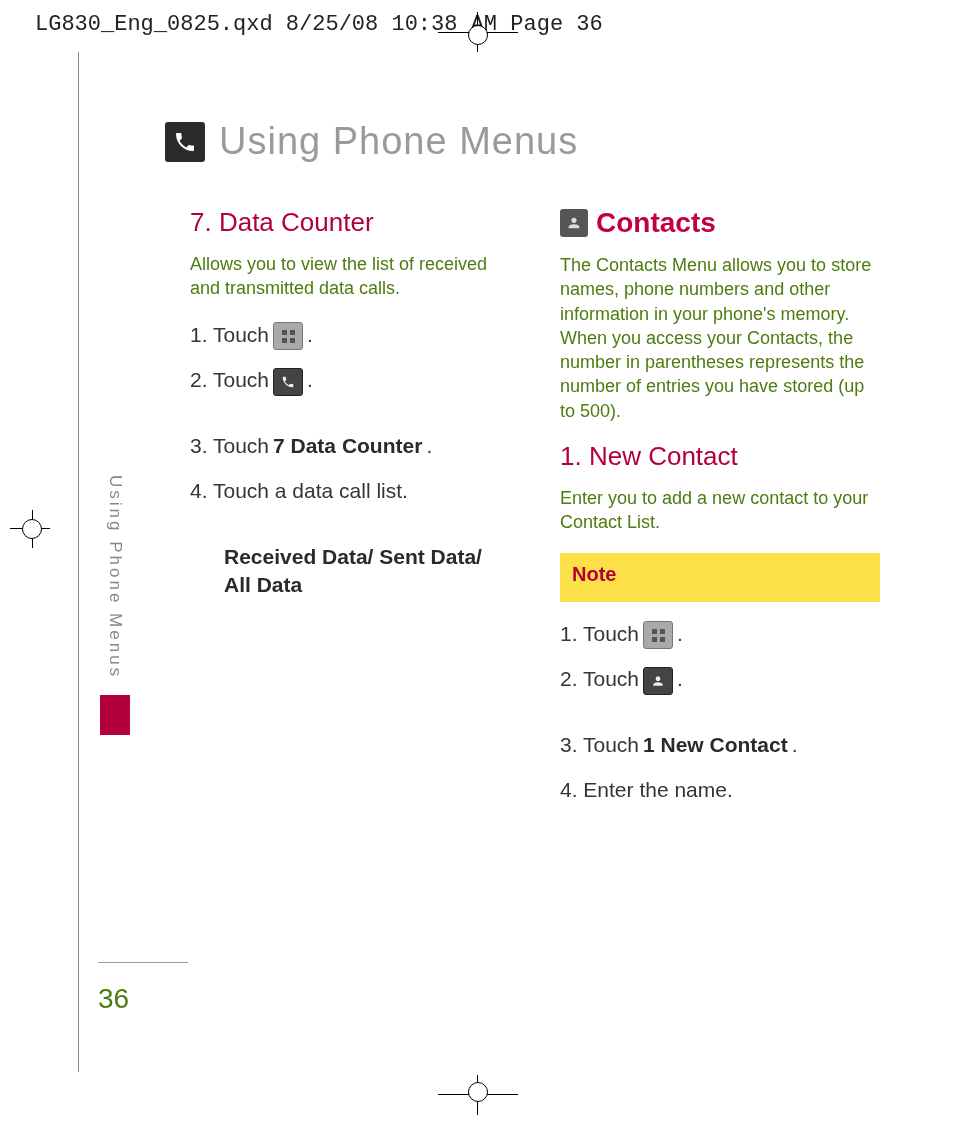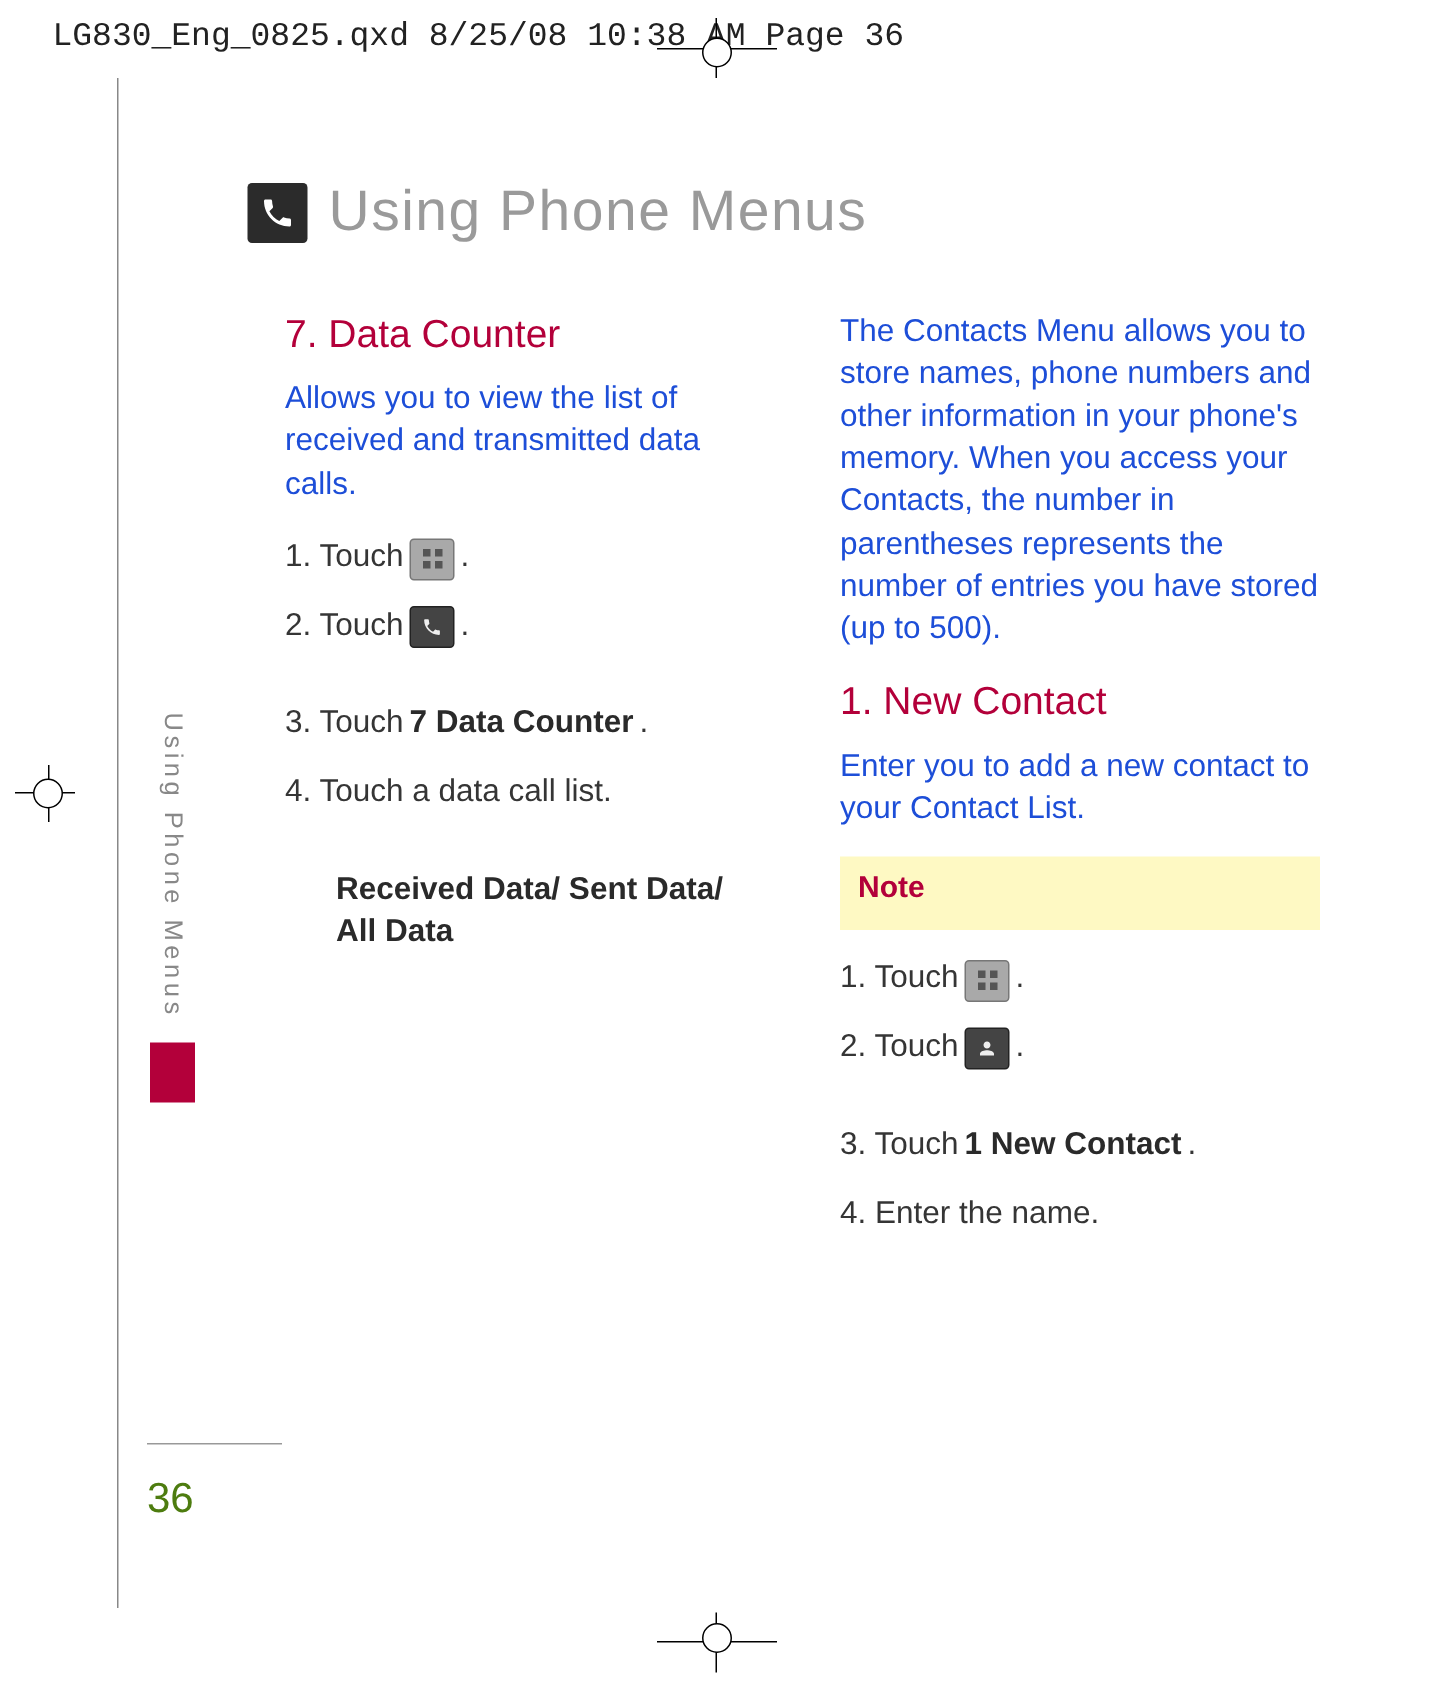--- a/index.html
+++ b/index.html
@@ -78,22 +78,22 @@
   }
   .sec-row { display:flex; align-items:center; margin-bottom:14px; }
   .sec-icon {
     width: 28px; height: 28px;
     background: #555;
     border-radius: 3px;
     display:flex; align-items:center; justify-content:center;
   }
   .sec-icon svg { width:16px; height:16px; fill:#ddd; }
   .body {
-    font-size: 21px;
-    color: #1d4ed8;
+    font-size: 18px;
+    color: #4d7c0f;
     line-height: 1.35;
     margin: 0 0 18px 0;
   }
   .step {
     font-size: 21px;
     color: #353535;
     margin: 0 0 14px 0;
     line-height: 1.5;
     display:flex;
     align-items:flex-end;
@@ -127,21 +127,21 @@
     align-items:center; justify-content:center;
     vertical-align:middle;
   }
   .grid-dots {
     display:grid; grid-template-columns:repeat(2,5px); grid-template-rows:repeat(2,5px); gap:3px;
   }
   .grid-dots span { background:#555; width:5px; height:5px; }
   .phone-mini svg { width:14px; height:14px; fill:#eee; }
   .contacts-mini svg { width:14px; height:14px; fill:#eee; }
   .note-box {
-    background:#fef9c3;
+    background:#fde047;
     padding: 10px 12px 12px 12px;
     margin-bottom:16px;
   }
   .note-title {
     color:#b3003a;
     font-weight:700;
     font-size:20px;
     margin:0 0 4px 0;
   }
   .note-body {
@@ -238,20 +238,28 @@
       <p class="step">
         <span>3. Touch </span>
         <span class="bold">7 Data Counter</span>
           <span>.</span>
       </p>
       <p class="step">4. Touch a data call list.</p>
       <p class="step-indent">Received Data/ Sent Data/ All Data</p>
     </div>
 
     <div class="col">
+      <div class="sec-row">
+        <span class="sec-icon">
+          <svg viewBox="0 0 24 24">
+              <path d="M12 12c2.2 0 4-1.8 4-4s-1.8-4-4-4-4 1.8-4 4 1.8 4 4 4zm0 2c-2.7 0-8 1.3-8 4v2h16v-2c0-2.7-5.3-4-8-4z"></path>
+            </svg>
+        </span>
+        <span class="h-red-bold">Contacts</span>
+      </div>
       <p class="body">The Contacts Menu allows you to store names, phone numbers and other information in your phone's memory. When you access your Contacts, the number in parentheses represents the number of entries you have stored (up to 500).</p>
 
       <p class="h-red">1. New Contact</p>
       <p class="body">Enter you to add a new contact to your Contact List.</p>
 
       <div class="note-box">
         <p class="note-title">Note</p>
       </div>
 
       <p class="step">

